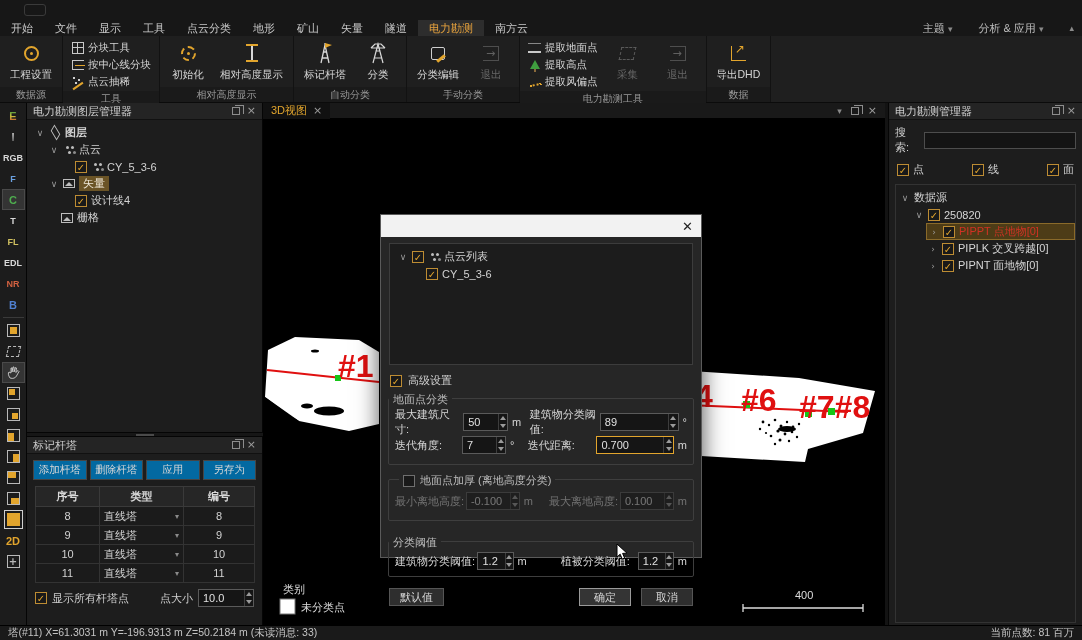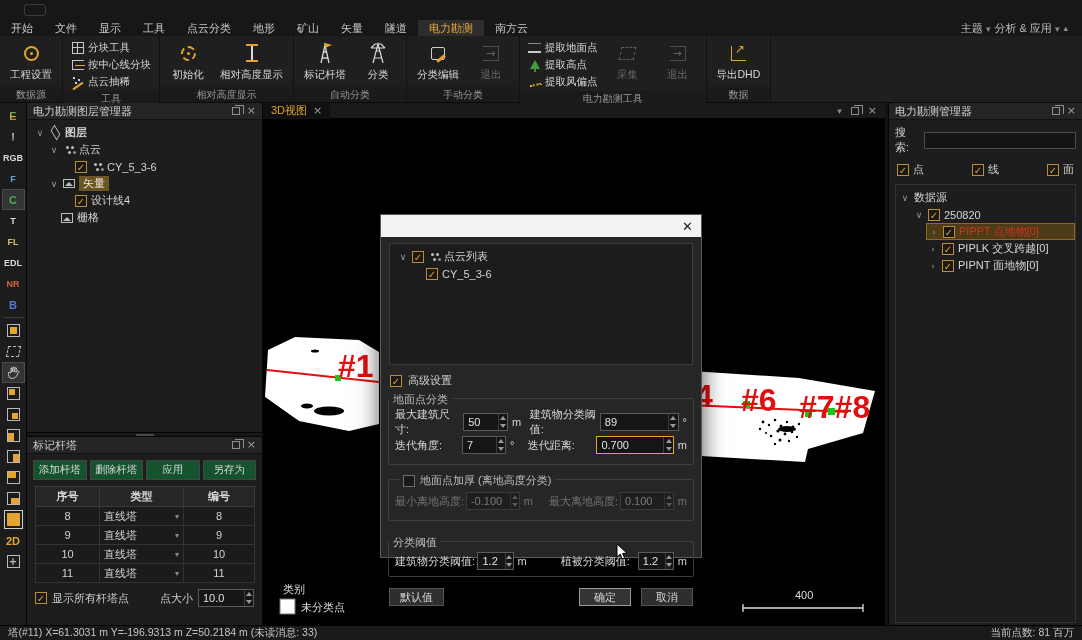--- a/index.html
+++ b/index.html
@@ -6,21 +6,21 @@
   html,body { width:1082px; height:640px; background:#131313; overflow:hidden;
     font-family:"Liberation Sans", sans-serif; color:#cfcfcf; font-size:11px; }
   .abs { position:absolute; }
 
   
   #titlebar { left:0; top:0; width:1082px; height:20px; background:#171717; }
   #logo-box { left:24px; top:4px; width:22px; height:12px; border:1px solid #3a3a3a; border-radius:3px; }
   #menubar { left:0; top:20px; width:1082px; height:16px; background:#171717; display:flex; align-items:center; }
   .menu-item { padding:1px 11px; height:16px; line-height:15px; color:#c9c9c9; cursor:default; }
   .menu-item.active { background:#2d2d2d; color:#e8a33d; }
-  #menubar-right { margin-left:auto; display:flex; align-items:center; gap:4px; padding-right:14px; color:#bdbdbd; }
+  #menubar-right { margin-left:auto; display:flex; align-items:center; gap:26px; padding-right:8px; color:#bdbdbd; }
   .dd-caret { color:#8a8a8a; font-size:9px; font-family:"DejaVu Sans",sans-serif; }
 
   
   #ribbon { left:0; top:36px; width:1082px; height:67px; background:#1f1f1f; border-bottom:1px solid #0b0b0b; display:flex; }
   .rgroup { display:flex; flex-direction:column; border-right:1px solid #121212; }
   .ritems { flex:1; display:flex; align-items:stretch; padding:2px 4px 0 4px; gap:2px; }
   .rlabel { height:15px; background:#1a1a1a; color:#9a9a9a; text-align:center; font-size:10px; line-height:15px; padding:0 8px; }
   .rbtn { display:flex; flex-direction:column; align-items:center; justify-content:flex-start; padding:3px 6px 0 6px; min-width:48px; gap:3px; color:#d6d6d6; font-size:10.5px; }
   .rbtn .ric { height:24px; display:flex; align-items:center; justify-content:center; }
   .rbtn.disabled { opacity:.38; }
@@ -92,21 +92,21 @@
   .dots3 { width:3px; height:3px; background:#bdbdbd; border-radius:50%; box-shadow:5px 0 0 #bdbdbd, 2px 5px 0 #bdbdbd, 7px 5px 0 #8a8a8a; margin:-4px 0 0 -4px; }
   .layers-ic { width:11px; height:7px; border:1px solid #bdbdbd; transform:rotate(45deg) skew(14deg,14deg); }
   .img-ic { width:12px; height:10px; border:1px solid #bdbdbd; position:relative; }
   .img-ic::after { content:''; position:absolute; left:1px; bottom:1px; border-left:4px solid transparent; border-right:4px solid transparent; border-bottom:4px solid #bdbdbd; }
 
   #splitter-h { left:27px; top:432px; width:236px; height:5px; background:#161616; border-top:1px solid #050505; border-bottom:1px solid #050505; display:flex; align-items:center; justify-content:center; }
   #splitter-h i { width:18px; height:2px; background:#4a4a4a; }
 
   #towers-panel { left:27px; top:437px; width:236px; height:188px; background:#1d1d1d; border-right:1px solid #050505; display:flex; flex-direction:column; }
   .tbtn-row { display:flex; gap:3px; padding:6px 6px 4px 6px; }
-  .tbtn { flex:1; height:20px; background:#14532d; border:1px solid #454545; color:#d6d6d6; font-size:10.5px; display:flex; align-items:center; justify-content:center;font-family:Liberation Serif, serif; }
+  .tbtn { flex:1; height:20px; background:#0369a1; border:1px solid #454545; color:#d6d6d6; font-size:10.5px; display:flex; align-items:center; justify-content:center;font-family:Liberation Serif, serif; }
   #tower-table { margin:2px 8px 0 8px; border:1px solid #3a3a3a; border-collapse:collapse; width:220px; }
   #tower-table th { background:#262626; color:#d8d8d8; font-weight:bold; font-size:11px; height:20px; border:1px solid #3a3a3a; }
   #tower-table td { background:#1b1b1b; color:#d2d2d2; text-align:center; font-size:11px; height:19px; border:1px solid #333; }
   .cell-dd { display:flex; align-items:center; justify-content:space-between; padding:0 4px; }
   .cell-dd .dd-caret { font-size:8px; }
   .tfoot { display:flex; align-items:center; gap:5px; padding:6px 8px; }
   .spin { display:flex; border:1px solid #5a5a5a; background:#151515; height:18px; align-items:stretch; }
   .spin input { background:transparent; border:none; outline:none; color:#e0e0e0; font-size:11px; padding:0 4px; width:100%; font-family:"Liberation Sans",sans-serif; }
   .spin .arr { width:11px; display:flex; flex-direction:column; border-left:1px solid #3d3d3d; }
   .spin .arr i { flex:1; display:flex; align-items:center; justify-content:center; }

